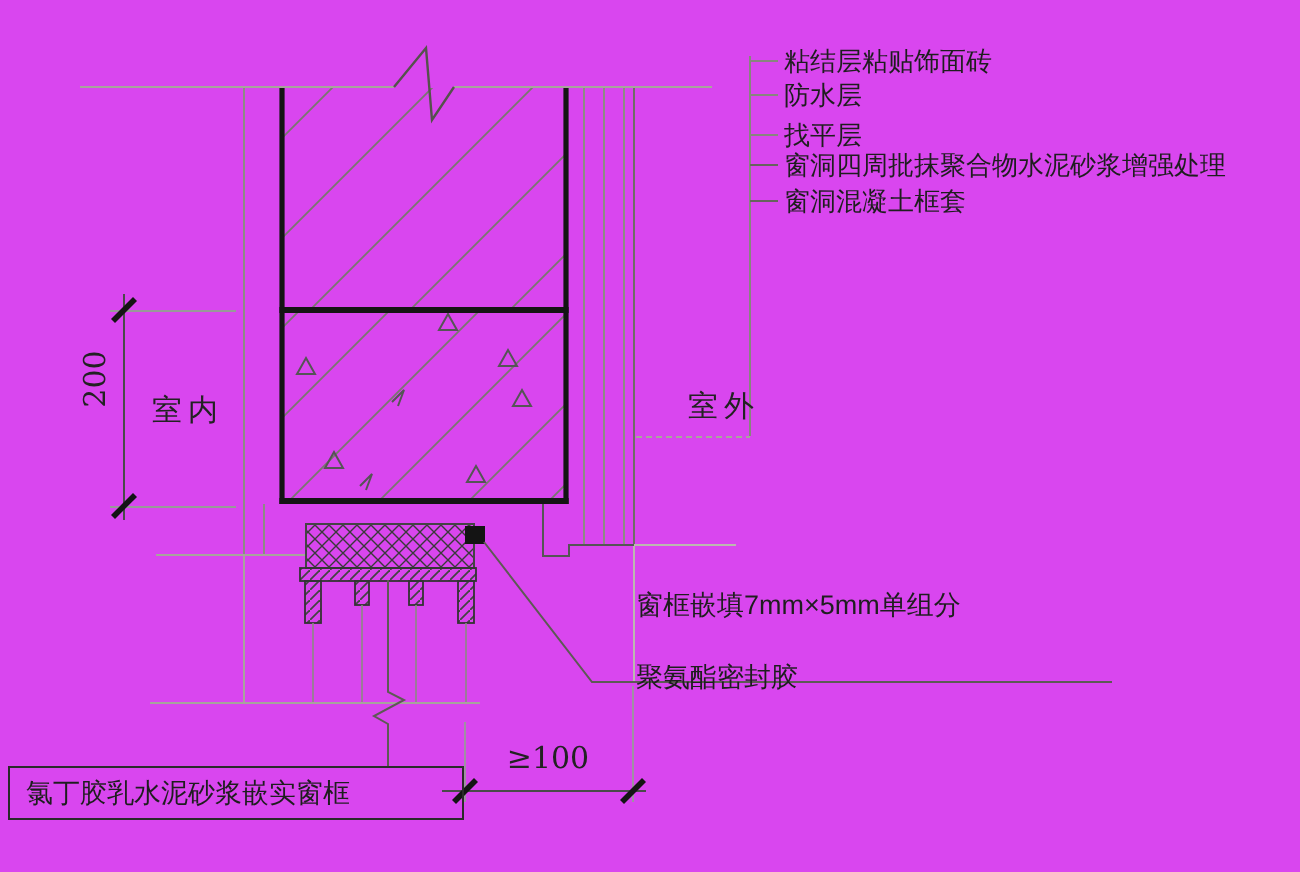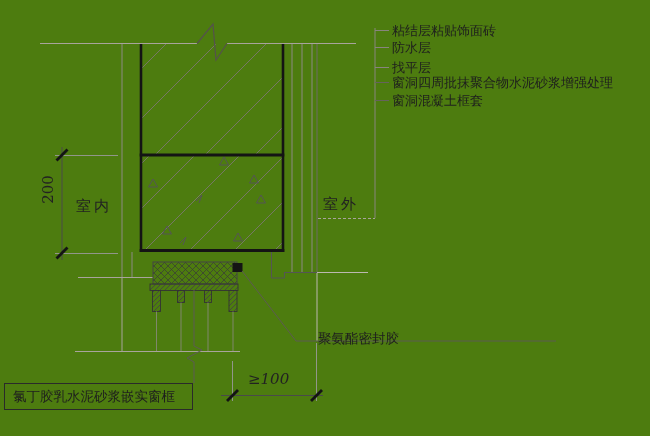--- a/index.html
+++ b/index.html
@@ -1,31 +1,31 @@
 <!DOCTYPE html>
 <html><head>
 <meta charset="utf-8">
 <style>
   html,body{margin:0;padding:0;background:#e8e6e0;}
   #stage{
     position:relative;width:650px;height:436px;overflow:hidden;
-    background:#4d7c0f;
+    background:#d946ef;
     font-family:"Liberation Sans","DejaVu Sans",sans-serif;
     color:#1e1e1e;
   }
   #stage svg{position:absolute;left:0;top:0;}
   .lbl{position:absolute;white-space:nowrap;font-size:13px;color:#1e1e1e;line-height:1;}
   .callout{left:392px;}
   .room{font-size:15px;letter-spacing:3px;color:#222;margin-top:19px;}
   .dim{font-family:"DejaVu Serif","Liberation Serif",serif;font-size:15px;color:#222;}
   .dim-200{left:28px;top:182px;width:40px;text-align:center;transform:rotate(-90deg);}
-  .dim-100{left:248px;top:372px;width:52px;text-align:left;font-style:italic;}
+  .dim-100{left:248px;top:372px;width:52px;text-align:center;}
   .sealant-line{left:318px;font-size:13.5px;}
   .bedding-box{
-    position:absolute;left:4px;top:383px;width:189px;height:27px;
+    position:absolute;left:4px;top:383px;width:228px;height:27px;
     border:1.4px solid #2a2a2a;box-sizing:border-box;
     display:flex;align-items:center;
   }
   .bedding-box .lbl-inner{font-size:13.5px;padding-left:8px;white-space:nowrap;}
 </style>
 </head>
 <body>
 
 <div id="stage">
 
@@ -161,24 +161,25 @@
     </g>
   </svg>
 
   <div class="lbl callout" style="top:24px">粘结层粘贴饰面砖</div>
   <div class="lbl callout" style="top:41px">防水层</div>
   <div class="lbl callout" style="top:61px">找平层</div>
   <div class="lbl callout" style="top:76px">窗洞四周批抹聚合物水泥砂浆增强处理</div>
   <div class="lbl callout" style="top:94px">窗洞混凝土框套</div>
 
   <div class="lbl room" style="left:76px;top:179px">室内</div>
-  <div class="lbl room" style="left:323px;top:177px">室外</div>
+  <div class="lbl room" style="left:344px;top:177px">室外</div>
 
   <div class="lbl dim dim-200">200</div>
   <div class="lbl dim dim-100">≥100</div>
 
+  <div class="lbl sealant-line" style="top:296px">窗框嵌填7mm×5mm单组分</div>
   <div class="lbl sealant-line" style="top:332px">聚氨酯密封胶</div>
 
   <div class="bedding-box">
     <span class="lbl-inner">氯丁胶乳水泥砂浆嵌实窗框</span>
   </div>
 
 </div>
 
 </body></html>

